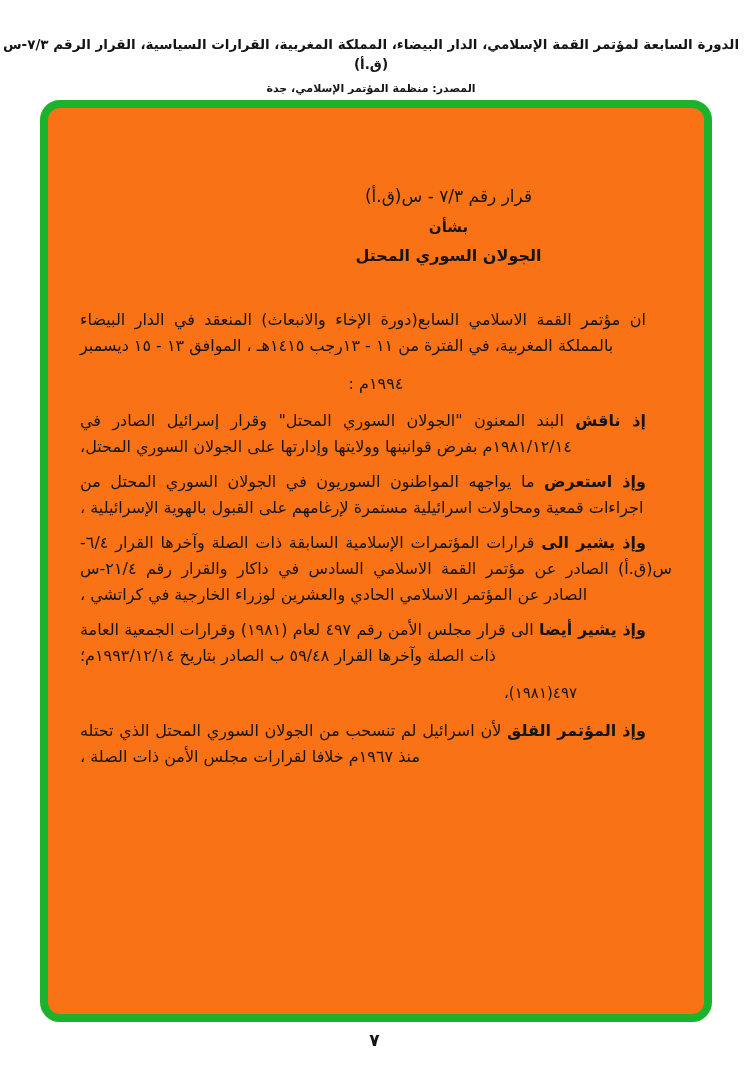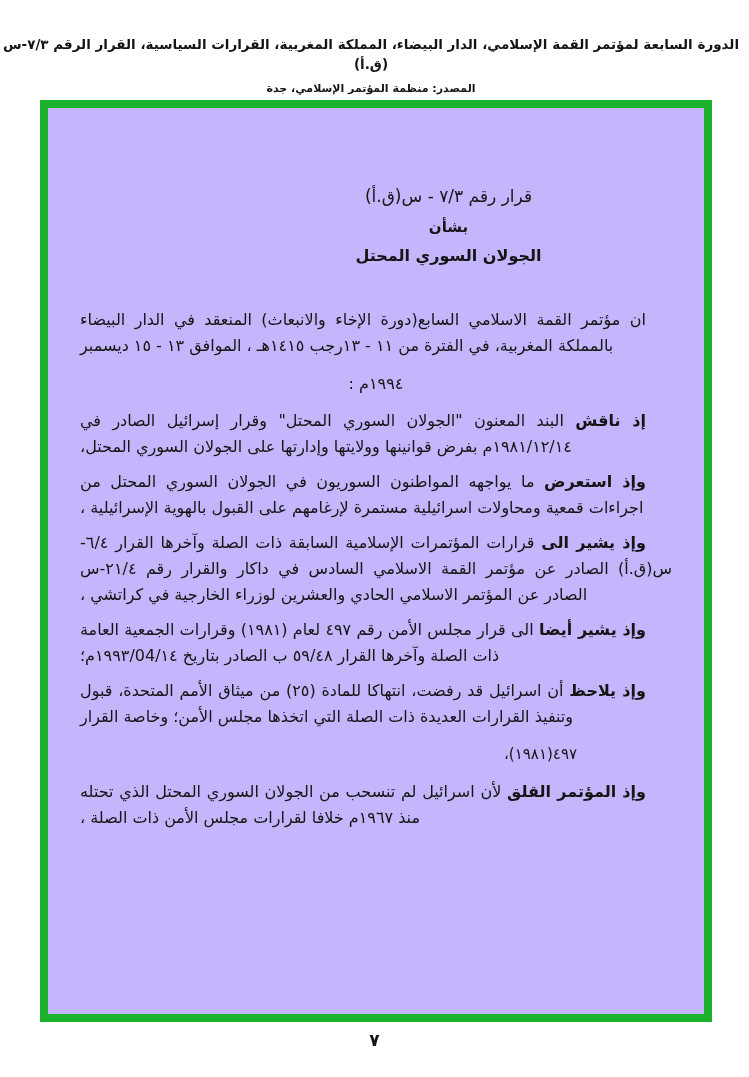--- a/index.html
+++ b/index.html
@@ -7,21 +7,21 @@
     width:749px;height:1077px;background:#ffffff;position:relative;
     font-family:"DejaVu Sans",sans-serif;color:#151515;overflow:hidden;
   }
   .hdr{
     position:absolute;top:34px;left:0;width:742px;text-align:center;direction:rtl;
   }
   .hdr-line1{font-size:13.5px;font-weight:bold;letter-spacing:0;line-height:20px;}
   .hdr-line2{font-size:11px;font-weight:bold;margin-top:8px;}
   .frame{
     position:absolute;left:40px;top:100px;width:656px;height:906px;
-    border:8px solid #1bb32c;border-radius:0;background:#c4b5fd;overflow:hidden;
+    border:8px solid #1bb32c;border-radius:20px;background:#f97316;overflow:hidden;
   }
   .doc{
     position:absolute;top:0;left:0;right:0;bottom:0;
     padding:78px 32px 30px 32px;direction:rtl;
   }
   .title-block{margin-left:145px;text-align:center;direction:rtl;}
   .title-l1{font-size:17px;font-weight:500;margin-bottom:12px;}
   .title-l2{font-size:15px;font-weight:bold;margin-bottom:10px;}
   .title-l3{font-size:16px;font-weight:bold;}
   .body-text{margin-top:42px;}
@@ -64,23 +64,22 @@
 
       <div class="para"><span class="lead"></span><span>ان مؤتمر القمة الاسلامي السابع(دورة الإخاء والانبعاث) المنعقد في الدار البيضاء بالمملكة المغربية، في الفترة من ١١ - ١٣رجب ١٤١٥هـ ، الموافق ١٣ - ١٥ ديسمبر</span></div>
       <div class="tail-left">١٩٩٤م :</div>
 
       <div class="para"><span class="lead">إذ ناقش</span><span> البند المعنون "الجولان السوري المحتل" وقرار إسرائيل الصادر في ١٩٨١/١٢/١٤م بفرض قوانينها وولايتها وإدارتها على الجولان السوري المحتل،</span></div>
 
       <div class="para"><span class="lead">وإذ استعرض</span><span> ما يواجهه المواطنون السوريون في الجولان السوري المحتل من اجراءات قمعية ومحاولات اسرائيلية مستمرة لإرغامهم على القبول بالهوية الإسرائيلية ،</span></div>
 
       <div class="para"><span class="lead">وإذ يشير الى</span><span> قرارات المؤتمرات الإسلامية السابقة ذات الصلة وآخرها القرار ٦/٤-س(ق.أ) الصادر عن مؤتمر القمة الاسلامي السادس في داكار والقرار رقم ٢١/٤-س الصادر عن المؤتمر الاسلامي الحادي والعشرين لوزراء الخارجية في كراتشي ،</span></div>
 
-      <div class="para"><span class="lead">وإذ يشير أيضا</span><span> الى قرار مجلس الأمن رقم ٤٩٧ لعام (١٩٨١) وقرارات الجمعية العامة ذات الصلة وآخرها القرار ٥٩/٤٨ ب الصادر بتاريخ ١٩٩٣/04/١٤م؛</span></div>
+      <div class="para"><span class="lead">وإذ يشير أيضا</span><span> الى قرار مجلس الأمن رقم ٤٩٧ لعام (١٩٨١) وقرارات الجمعية العامة ذات الصلة وآخرها القرار ٥٩/٤٨ ب الصادر بتاريخ ١٩٩٣/١٢/١٤م؛</span></div>
 
-      <div class="para"><span class="lead">وإذ يلاحظ</span><span> أن اسرائيل قد رفضت، انتهاكا للمادة (٢٥) من ميثاق الأمم المتحدة، قبول وتنفيذ القرارات العديدة ذات الصلة التي اتخذها مجلس الأمن؛ وخاصة القرار</span></div>
       <div class="tail-right">٤٩٧(١٩٨١)،</div>
 
       <div class="para"><span class="lead">وإذ المؤتمر القلق</span><span> لأن اسرائيل لم تنسحب من الجولان السوري المحتل الذي تحتله منذ ١٩٦٧م خلافا لقرارات مجلس الأمن ذات الصلة ،</span></div>
 
 
     </div>
   </div>
 </div>
 
 <div class="page-number">٧</div>

